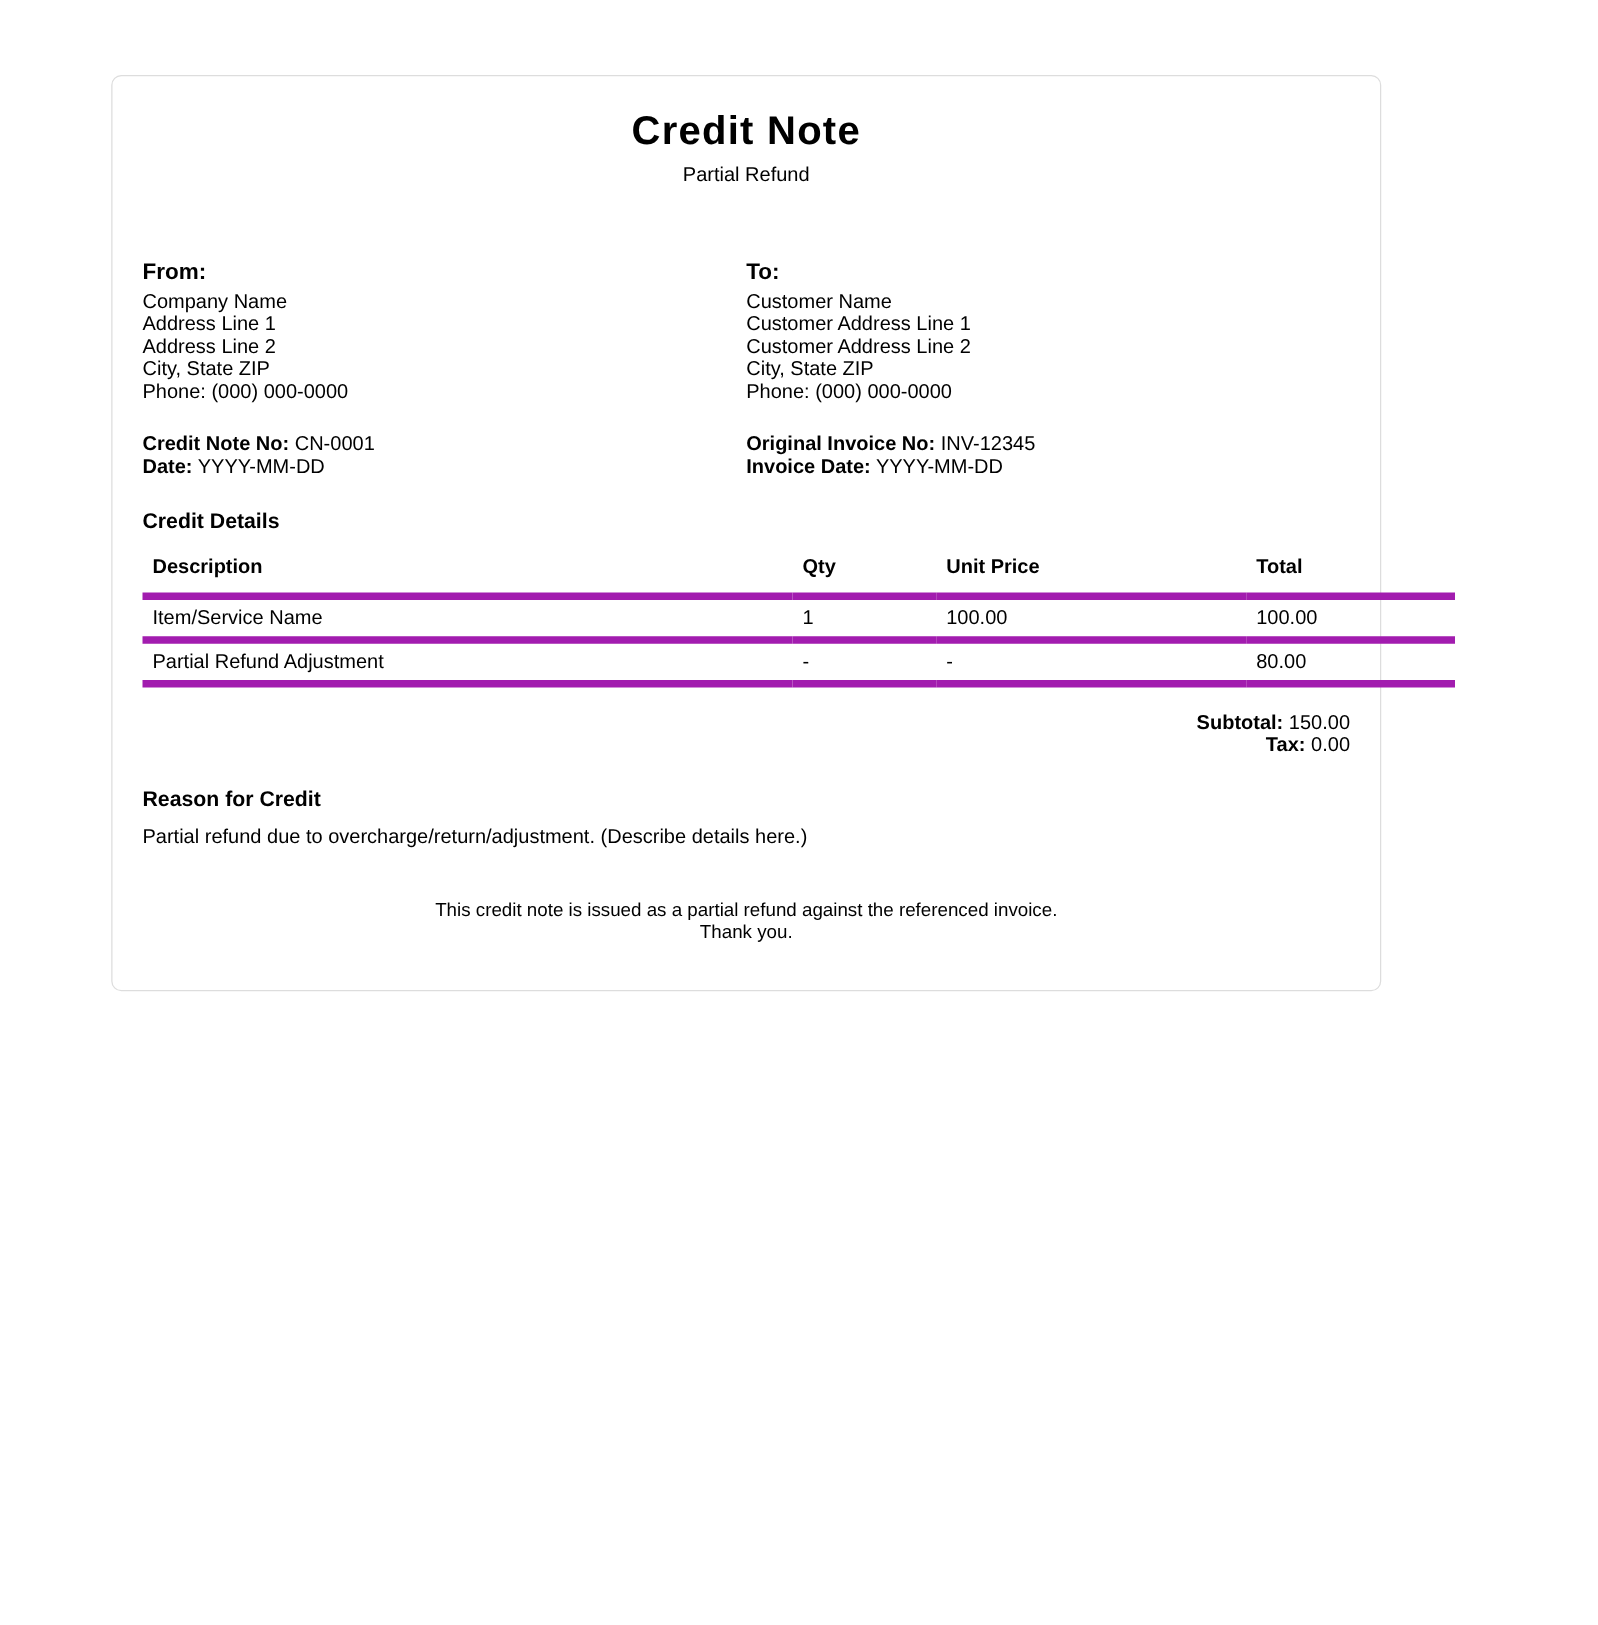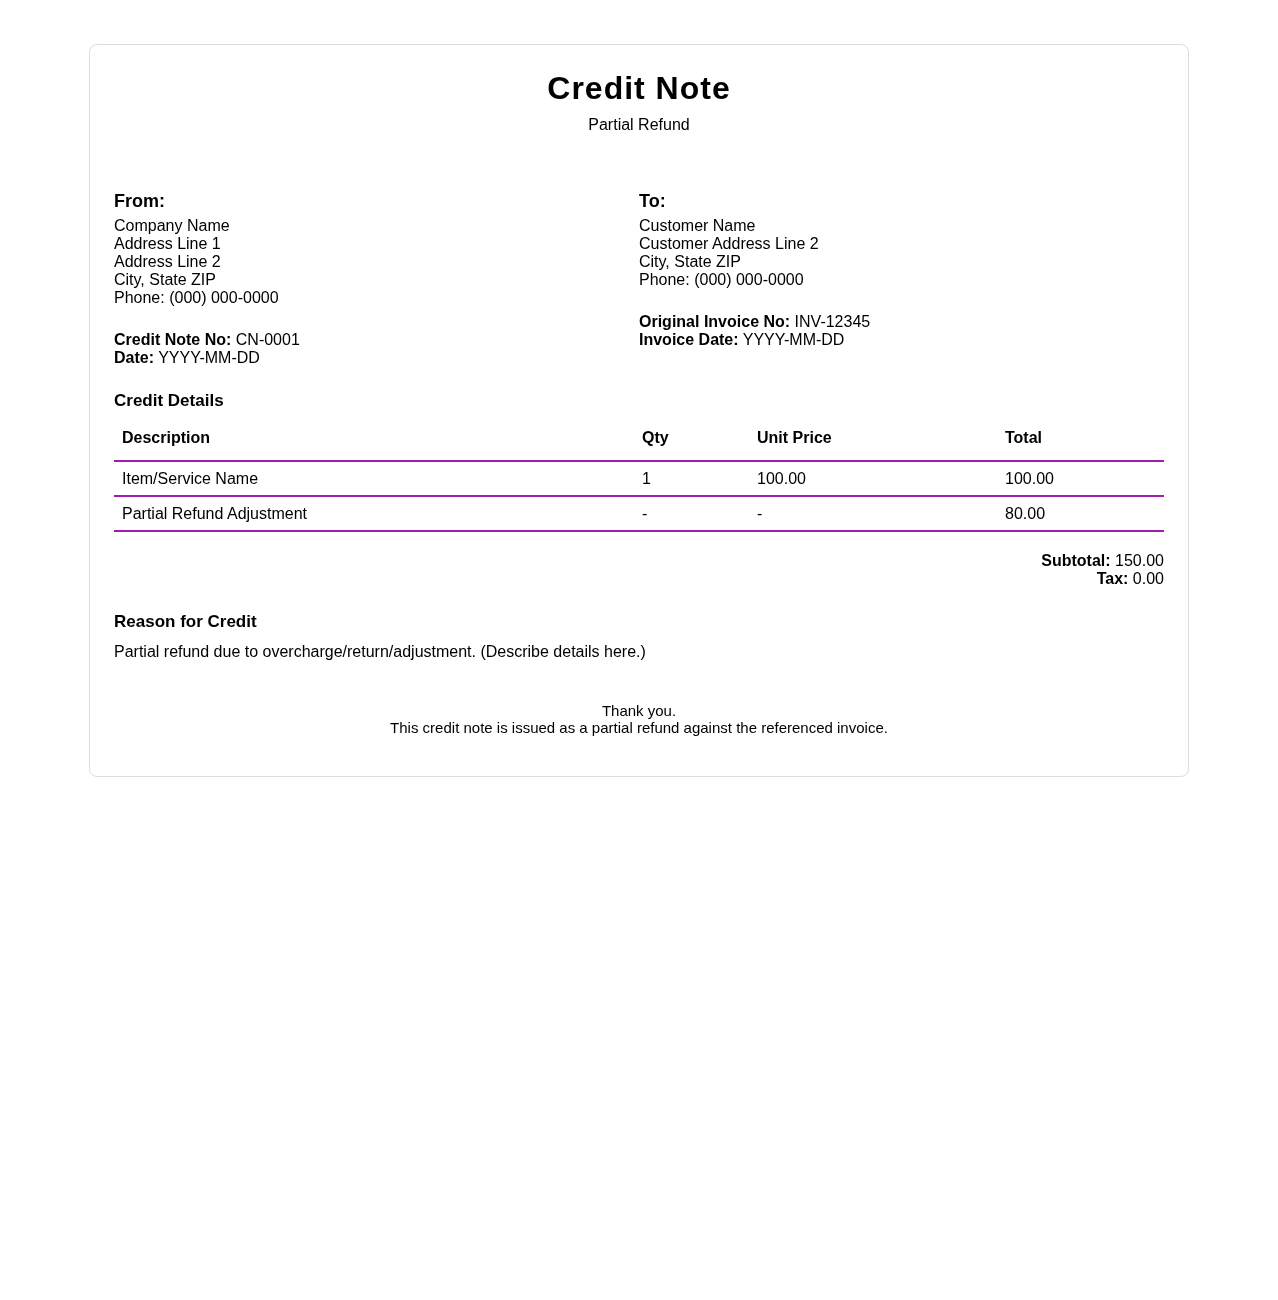--- a/index.html
+++ b/index.html
@@ -11,22 +11,22 @@
       height: 1300px;
     }
     body {
       font-family: "Liberation Sans", sans-serif;
       color: #000;
       font-size: 16px;
     }
     .card {
       position: absolute;
       left: 89px;
-      top: 44px;
-      width: 1100px;
+      top: 60px;
+      width: 1016px;
       height: 733px;
       border: 1px solid #dddddd;
       border-radius: 8px;
       background: #fff;
       padding: 0 24px;
     }
     .header {
       text-align: center;
       padding-top: 24px;
     }
@@ -78,21 +78,21 @@
     table {
       width: 1050px;
       border-collapse: collapse;
       margin-top: 16px;
     }
     th, td {
       text-align: left;
       padding: 0 8px;
       height: 35px;
       font-size: 16px;
-      border-bottom: 2px solid #a21caf;
+      border-bottom: 6px solid #a21caf;
     }
     th {
       font-weight: bold;
       height: 34px;
       vertical-align: top;
       padding-top: 2px;
     }
     .col-desc { width: 520px; }
     .col-qty { width: 115px; }
     .col-unit { width: 248px; }
@@ -140,20 +140,21 @@
         <div class="line">
           <b>Date:</b>
           <span>YYYY-MM-DD</span>
         </div>
       </div>
     </div>
 
     <div class="party">
       <h3>To:</h3>
       <div class="line">Customer Name</div>
+      <div class="line">Customer Address Line 1</div>
       <div class="line">Customer Address Line 2</div>
       <div class="line">City, State ZIP</div>
       <div class="line">Phone: (000) 000-0000</div>
       <div class="meta">
         <div class="line">
           <b>Original Invoice No:</b>
           <span>INV-12345</span>
         </div>
         <div class="line">
           <b>Invoice Date:</b>
@@ -200,16 +201,16 @@
       <span>0.00</span>
     </div>
   </div>
 
   <div class="reason">
     <h3 class="section-title">Reason for Credit</h3>
     <div class="reason-text">Partial refund due to overcharge/return/adjustment. (Describe details here.)</div>
   </div>
 
   <div class="footer">
+    <div>This credit note is issued as a partial refund against the referenced invoice.</div>
     <div>Thank you.</div>
-    <div>This credit note is issued as a partial refund against the referenced invoice.</div>
   </div>
 </div>
 
 </body></html>

